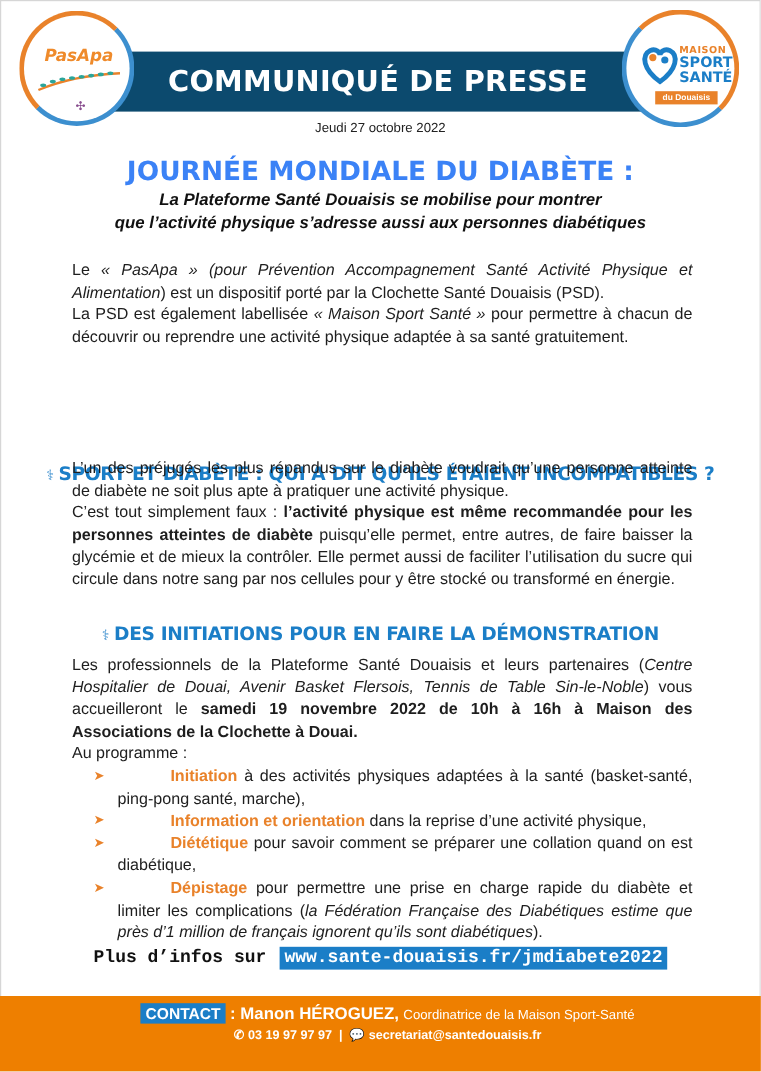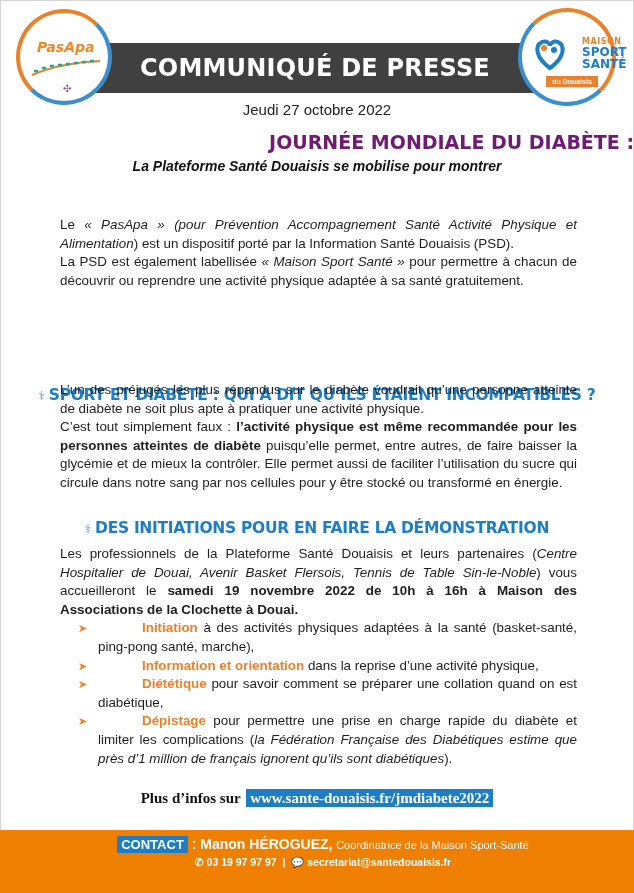--- a/index.html
+++ b/index.html
@@ -7,21 +7,21 @@
     width: 634px; height: 893px; position: relative; overflow: hidden;
     background: #ffffff;
     font-family: "Liberation Sans", sans-serif;
     color: #1a1a1a;
   }
   .page-border { position: absolute; left: 0; top: 0; width: 632px; height: 891px; border: 1px solid #d6d6d6; pointer-events: none; }
 
   
   .banner {
     position: absolute; left: 95px; top: 43px; width: 440px; height: 50px;
-    background: #404040;
+    background: #0c4a6e;
   }
   .banner-title {
     position: absolute; left: 0; right: 0; top: 0; height: 50px;
     line-height: 50px; text-align: center; color: #ffffff;
     font-family: "DejaVu Sans", sans-serif; font-weight: bold; font-size: 24px; letter-spacing: 0.2px;
   }
   .logo {
     position: absolute; top: 9px; width: 96px; height: 96px; border-radius: 50%;
     background: #ffffff; box-sizing: border-box; border: 4px solid #e9822a;
     border-right-color: #3c8fcf; border-bottom-color: #3c8fcf;
@@ -32,38 +32,38 @@
     position: absolute; left: 17px; top: 26px; color: #ef8a2a; font-weight: bold;
     font-family: "DejaVu Sans", sans-serif; font-size: 14px; font-style: italic;
   }
   .pasapa-steps {
     position: absolute; left: 10px; top: 44px; width: 72px; height: 22px;
   }
   .small-flower { position: absolute; left: 43px; top: 70px; font-size: 10px; color: #8a4f8f; }
   .msss-heart { position: absolute; left: 10px; top: 22px; width: 36px; height: 40px; }
   .msss-text {
     position: absolute; left: 44px; top: 26px; color: #1b7ec7; font-weight: bold;
-    font-family: "DejaVu Sans", sans-serif; line-height: 1; margin-left: 16px;
+    font-family: "DejaVu Sans", sans-serif; line-height: 1;
   }
   .msss-maison { font-size: 8px; color: #e9822a; display: block; letter-spacing: 0.5px; }
   .msss-sport, .msss-sante { font-size: 12px; display: block; }
   .msss-banner {
     position: absolute; left: 24px; top: 64px; width: 52px; height: 11px; background: #e9822a;
     color: #fff; font-size: 7px; font-weight: bold; text-align: center; line-height: 11px;
   }
 
   .date {
     position: absolute; left: 0; right: 0; top: 101px; text-align: center;
-    font-size: 15px; color: #222;
+    font-size: 11px; color: #222;
   }
 
   
   .main-title {
-    position: absolute; left: 0; right: 0; top: 131px; text-align: right;
-    color: #701a75; font-weight: bold; font-size: 19px; font-family: "DejaVu Sans", sans-serif;
+    position: absolute; left: 0; right: 0; top: 131px; text-align: center;
+    color: #3b82f6; font-weight: bold; font-size: 22px; font-family: "DejaVu Sans", sans-serif;
   }
   .subtitle {
     position: absolute; left: 0; right: 0; top: 157px; text-align: center;
     font-weight: bold; font-style: italic; font-size: 14px; line-height: 19px; color: #111;
   }
 
   .text-block {
     position: absolute; left: 60px; width: 517px; font-size: 13.4px; line-height: 18.6px;
     text-align: justify; color: #1e1e1e;
   }
@@ -80,21 +80,21 @@
 
   .program-list { list-style: none; margin: 0; padding: 0 0 0 38px; }
   .program-list li { position: relative; padding-left: 0; }
   .program-list li .arrow {
     position: absolute; left: -20px; top: 0; color: #e9822a; font-size: 11px;
   }
   .hl { color: #e9822a; font-weight: bold; margin-left: 44px; }
 
   .more-info {
     position: absolute; left: 0; right: 0; top: 790px; text-align: center;
-    font-weight: bold; font-size: 15px; font-family: Liberation Serif, serif; color: #111;
+    font-weight: bold; font-size: 15px; font-family: Liberation Mono, monospace; color: #111;
   }
   .more-info .url {
     background: #1b7ec7; color: #fff; padding: 1px 4px; margin-left: 2px;
   }
 
   .footer {
     position: absolute; left: 0; top: 830px; width: 634px; height: 63px; background: #ee7f00;
     color: #fff; text-align: center; padding-left: 12px;
   }
   .footer-line1 { position: absolute; left: 0; right: 0; top: 6px; font-size: 13px; }
@@ -147,40 +147,42 @@
     <span class="msss-sante">SANTÉ</span>
   </div>
   <div class="msss-banner">du Douaisis</div>
 </div>
 
 <div class="date">Jeudi 27 octobre 2022</div>
 
 <div class="main-title">JOURNÉE MONDIALE DU DIABÈTE :</div>
 <div class="subtitle">
   <div>La Plateforme Santé Douaisis se mobilise pour montrer</div>
+  <div>que l’activité physique s’adresse aussi aux personnes diabétiques</div>
 </div>
 
 <div class="text-block" style="top:216px;">
-  <p><span>Le </span><span class="i">« PasApa » (pour Prévention Accompagnement Santé Activité Physique et Alimentation</span><span>) est un dispositif porté par la Information Santé Douaisis (PSD).</span></p>
+  <p><span>Le </span><span class="i">« PasApa » (pour Prévention Accompagnement Santé Activité Physique et Alimentation</span><span>) est un dispositif porté par la Clochette Santé Douaisis (PSD).</span></p>
   <p><span>La PSD est également labellisée </span><span class="i">« Maison Sport Santé »</span><span> pour permettre à chacun de découvrir ou reprendre une activité physique adaptée à sa santé gratuitement.</span></p>
 </div>
 
 <div class="section-heading" style="top:354px;margin-top:32px;">
   <span class="icon">⚕</span><span>SPORT ET DIABÈTE : QUI A DIT QU’ILS ÉTAIENT INCOMPATIBLES ?</span>
 </div>
 <div class="text-block" style="top:381px;">
   <p>L’un des préjugés les plus répandus sur le diabète voudrait qu’une personne atteinte de diabète ne soit plus apte à pratiquer une activité physique.</p>
   <p><span>C’est tout simplement faux : </span><span class="b">l’activité physique est même recommandée pour les personnes atteintes de diabète</span><span> puisqu’elle permet, entre autres, de faire baisser la glycémie et de mieux la contrôler. Elle permet aussi de faciliter l’utilisation du sucre qui circule dans notre sang par nos cellules pour y être stocké ou transformé en énergie.</span></p>
 </div>
 
 <div class="section-heading" style="top:519px;">
   <span class="icon">⚕</span><span>DES INITIATIONS POUR EN FAIRE LA DÉMONSTRATION</span>
 </div>
 <div class="text-block" style="top:545px;">
   <p><span>Les professionnels de la Plateforme Santé Douaisis et leurs partenaires (</span><span class="i">Centre Hospitalier de Douai, Avenir Basket Flersois, Tennis de Table Sin-le-Noble</span><span>) vous accueilleront le </span><span class="b">samedi 19 novembre 2022 de 10h à 16h à Maison des Associations de la Clochette à Douai.</span></p>
+  <p>Au programme :</p>
   <ul class="program-list">
     <li><span class="arrow">➤</span><span class="hl">Initiation</span><span> à des activités physiques adaptées à la santé (basket-santé, ping-pong santé, marche),</span></li>
     <li><span class="arrow">➤</span><span class="hl">Information et orientation</span><span> dans la reprise d’une activité physique,</span></li>
     <li><span class="arrow">➤</span><span class="hl">Diététique</span><span> pour savoir comment se préparer une collation quand on est diabétique,</span></li>
     <li><span class="arrow">➤</span><span class="hl">Dépistage</span><span> pour permettre une prise en charge rapide du diabète et limiter les complications (</span><span class="i">la Fédération Française des Diabétiques estime que près d’1 million de français ignorent qu’ils sont diabétiques</span><span>).</span></li>
   </ul>
 </div>
 
 <div class="more-info">
   <span>Plus d’infos sur</span>

